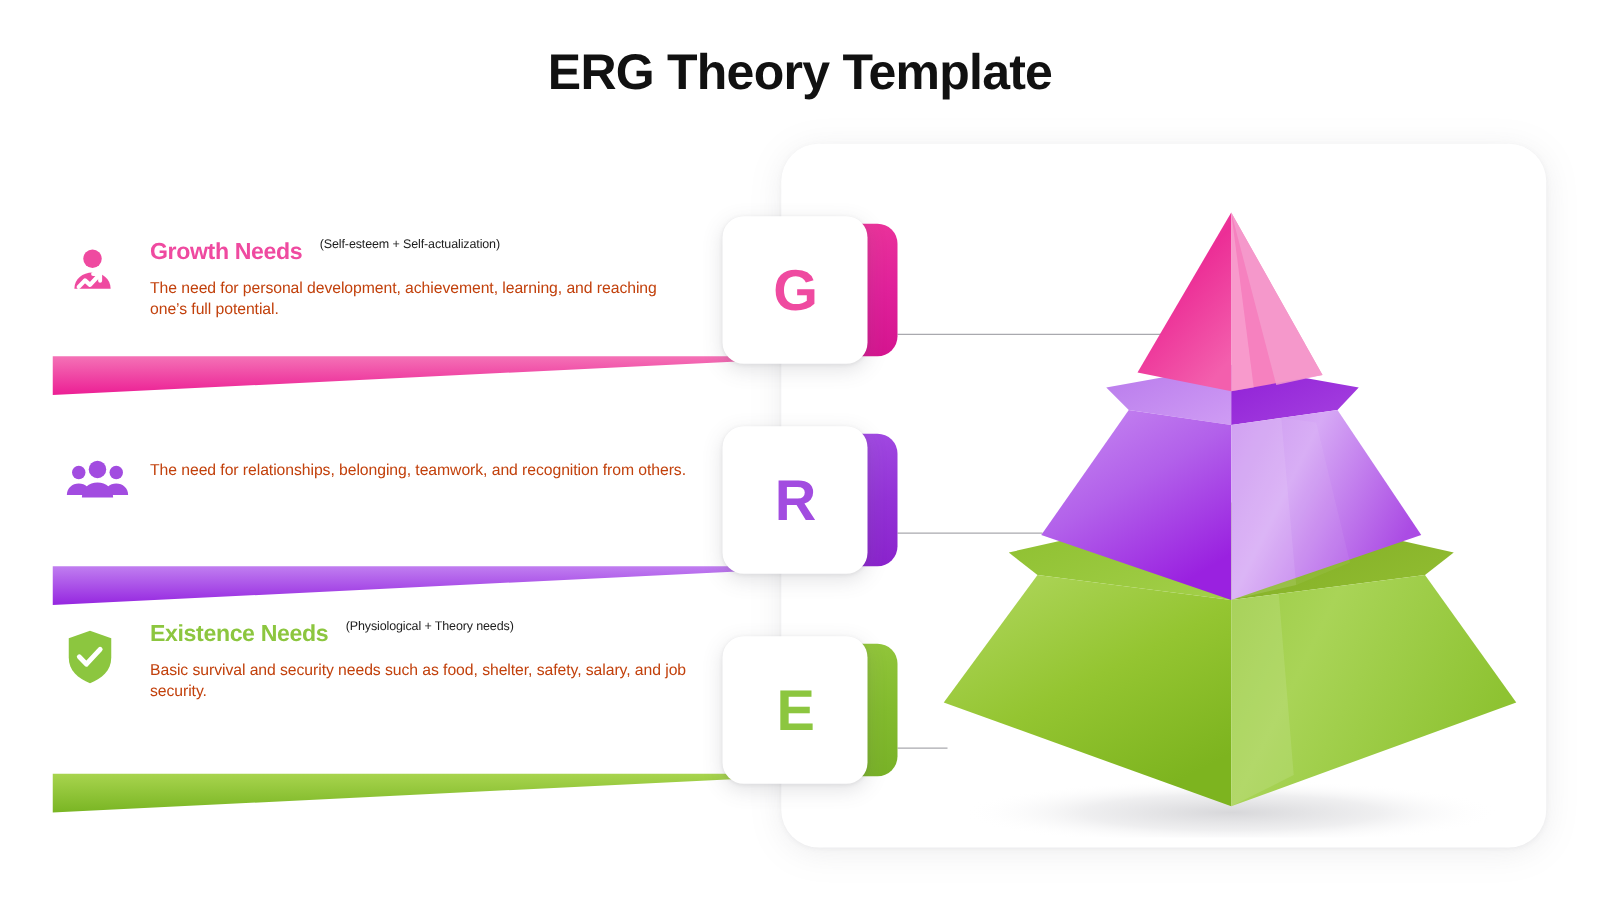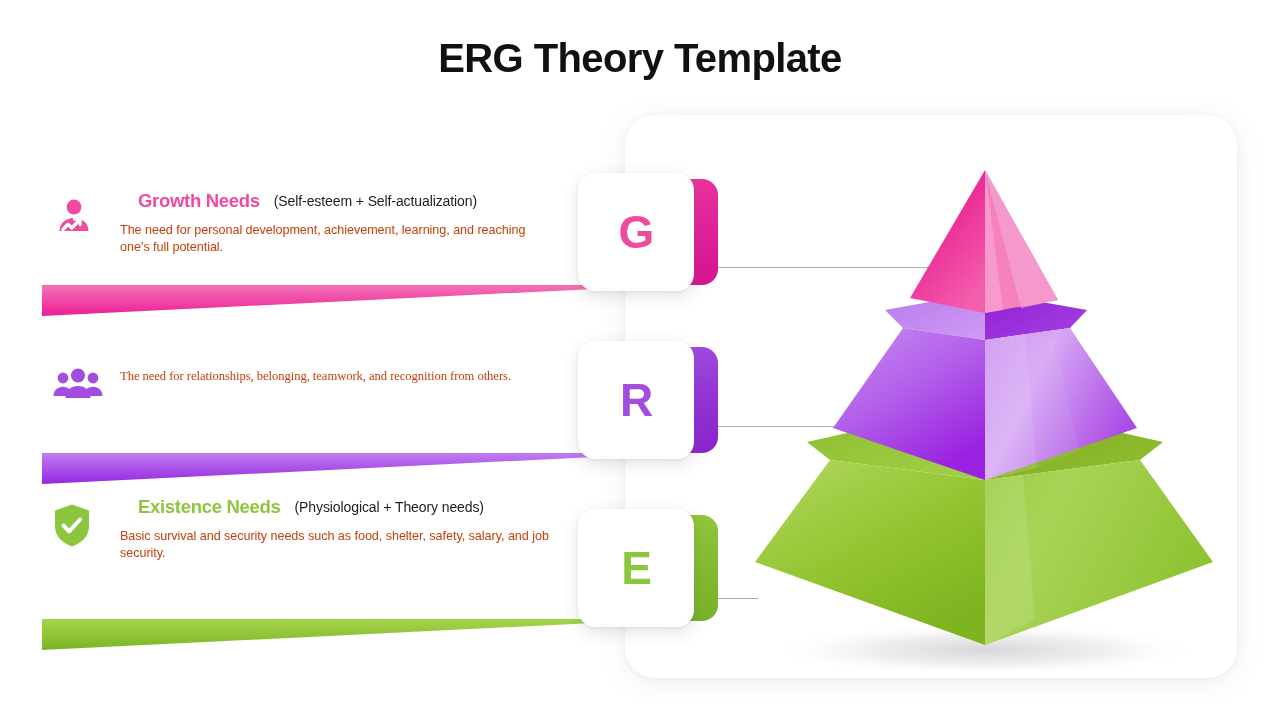--- a/index.html
+++ b/index.html
@@ -34,29 +34,29 @@
   .row { position:absolute; left:52px; width:540px; }
   #row-growth    { top:190px; }
   #row-related   { top:358px; }
   #row-existence { top:496px; }
 
   .row-icon { position:absolute; left:0; top:6px; width:48px; height:48px; }
   .row-icon svg { display:block; }
 
   .row-body { margin-left:68px; }
 
-  .head-line { display:flex; align-items:center; gap:14px; white-space:nowrap;margin-left:18px; }
+  .head-line { display:flex; align-items:flex-start; gap:14px; white-space:nowrap; }
   .head-title { font-size:18.5px; font-weight:bold; letter-spacing:-0.3px; }
-  .head-sub { font-size:14px; color:#1d1d1d; letter-spacing:-0.1px; }
+  .head-sub { font-size:10px; color:#1d1d1d; letter-spacing:-0.1px; }
 
   .row-desc {
     margin-top:10px; font-size:12.6px; line-height:1.32;
     color:#c2410c; max-width:430px; letter-spacing:-0.05px;
   }
-  #row-related .row-desc { max-width:440px;font-family:Liberation Serif, serif; }
+  #row-related .row-desc { max-width:440px; }
 
   .c-pink   { color:#ef4aa0; }
   .c-purple { color:#a24ce0; }
   .c-green  { color:#8cc63f; }
 
   
   .card-group { position:absolute; width:140px; height:118px; }
   #card-g { left:578px; top:173px; }
   #card-r { left:578px; top:341px; }
   #card-e { left:578px; top:509px; }

